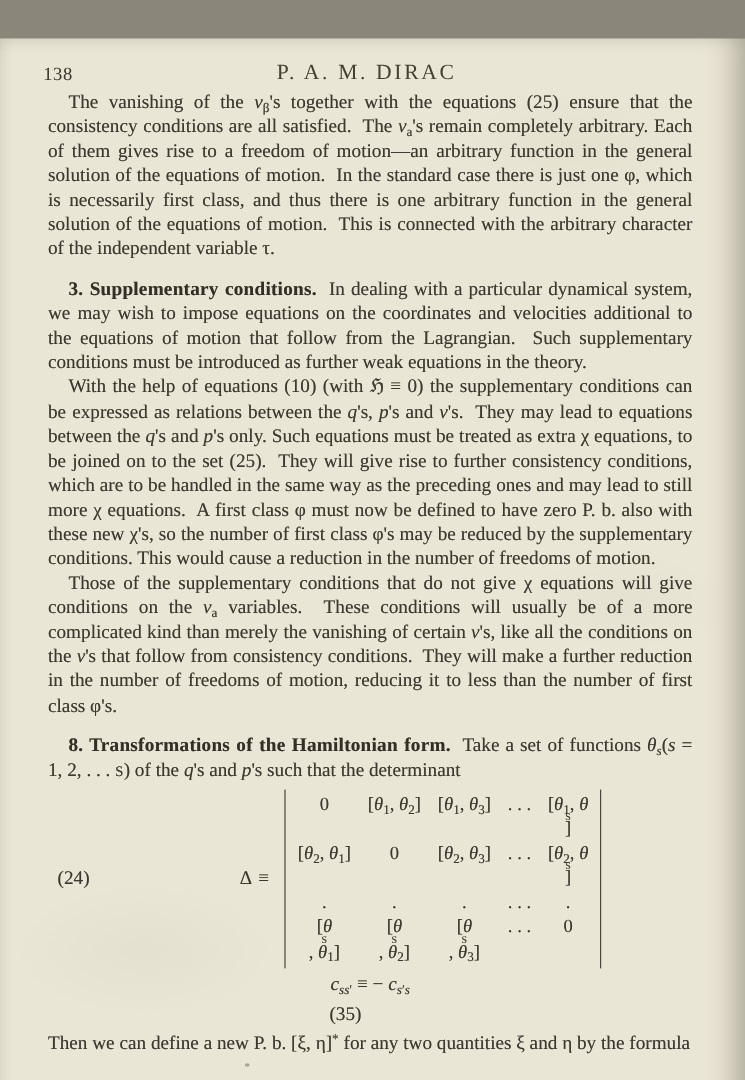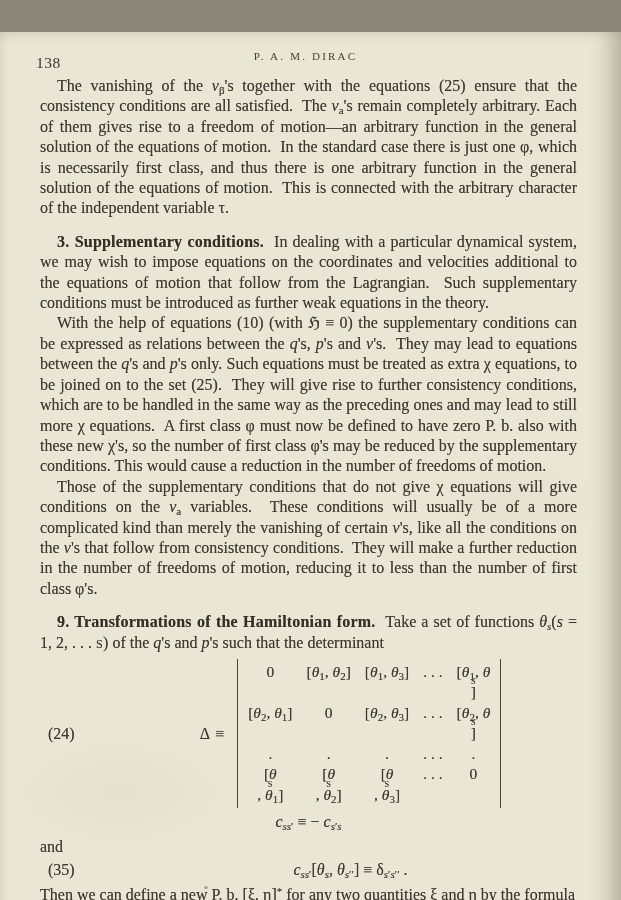--- a/index.html
+++ b/index.html
@@ -33,21 +33,21 @@
   .hdr {
     position:absolute; top:16px; left:36px; right:46px; height:22px;
   }
   .pageno {
     position:absolute; left:0; top:6px;
     font-size:15.5px; letter-spacing:.5px; color:#3a352c;
   }
   .runhead {
     position:absolute; left:0; right:0; top:2px;
     text-align:center;
-    font-size:11px; letter-spacing:2.2px; color:#45402f;
+    font-size:18px; letter-spacing:2.2px; color:#45402f;
   }
   .text-block {
     position:absolute; top:44px; left:40px; width:537px;
     font-size:16px; line-height:20.4px;
     text-align:justify;
     text-shadow:0 0 .4px rgba(62,56,44,.55);
   }
   p.para { margin:0; text-indent:17px; }
   p.noind { text-indent:0; }
   p.sect { margin-top:13px; }
@@ -88,21 +88,21 @@
   <div class="text-block">
 
     <p class="para">The vanishing of the <i>v</i><sub>β</sub>'s together with the equations (25) ensure that the consistency conditions are all satisfied.&nbsp; The <i>v</i><sub>a</sub>'s remain completely arbitrary. Each of them gives rise to a freedom of motion—an arbitrary function in the general solution of the equations of motion.&nbsp; In the standard case there is just one φ, which is necessarily first class, and thus there is one arbitrary function in the general solution of the equations of motion.&nbsp; This is connected with the arbitrary character of the independent variable τ.</p>
 
     <p class="para sect"><b>3. Supplementary conditions.</b>&nbsp; In dealing with a particular dynamical system, we may wish to impose equations on the coordinates and velocities additional to the equations of motion that follow from the Lagrangian.&nbsp; Such supplementary conditions must be introduced as further weak equations in the theory.</p>
 
     <p class="para">With the help of equations (10) (with ℌ ≡ 0) the supplementary conditions can be expressed as relations between the <i>q</i>'s, <i>p</i>'s and <i>v</i>'s.&nbsp; They may lead to equations between the <i>q</i>'s and <i>p</i>'s only. Such equations must be treated as extra χ equations, to be joined on to the set (25).&nbsp; They will give rise to further consistency conditions, which are to be handled in the same way as the preceding ones and may lead to still more χ equations.&nbsp; A first class φ must now be defined to have zero P. b. also with these new χ's, so the number of first class φ's may be reduced by the supplementary conditions. This would cause a reduction in the number of freedoms of motion.</p>
 
     <p class="para">Those of the supplementary conditions that do not give χ equations will give conditions on the <i>v</i><sub>a</sub> variables.&nbsp; These conditions will usually be of a more complicated kind than merely the vanishing of certain <i>v</i>'s, like all the conditions on the <i>v</i>'s that follow from consistency conditions.&nbsp; They will make a further reduction in the number of freedoms of motion, reducing it to less than the number of first class φ's.</p>
 
-    <p class="para sect"><b>9. Transformations of the Hamiltonian form.</b>&nbsp; Take a set of functions <i>θ</i><sub><i>s</i></sub>(<i>s</i> = 1, 2, . . . <span class="sc">s</span>) of the <i>q</i>'s and <i>p</i>'s such that the determinant</p>
+    <p class="para sect"><b>8. Transformations of the Hamiltonian form.</b>&nbsp; Take a set of functions <i>θ</i><sub><i>s</i></sub>(<i>s</i> = 1, 2, . . . <span class="sc">s</span>) of the <i>q</i>'s and <i>p</i>'s such that the determinant</p>
 
     <div class="eq34wrap">
       <span class="eqlbl">(24)</span>
       <div class="eq34mid">
         <span class="delta">Δ ≡</span>
         <div class="det">
           <span>0</span>
           <span>[<i>θ</i><sub>1</sub>, <i>θ</i><sub>2</sub>]</span>
           <span>[<i>θ</i><sub>1</sub>, <i>θ</i><sub>3</sub>]</span>
           <span>.&nbsp;.&nbsp;.</span>
@@ -124,25 +124,23 @@
           <span>0</span>
         </div>
       </div>
     </div>
 
 
     <div class="eqrow">
       <span class="eqcenter"><i>c</i><sub><i>ss</i>′</sub> ≡ − <i>c</i><sub><i>s</i>′<i>s</i></sub></span>
     </div>
 
-    <p class="para noind">and</p>
 
     <div class="eqrow">
       <span class="eqlbl">(35)</span>
-      <span class="eqmid"><i>c</i><sub><i>ss</i>′</sub>[<i>θ</i><sub><i>s</i></sub>, <i>θ</i><sub><i>s</i>′′</sub>] ≡ δ<sub><i>s</i>′<i>s</i>′′</sub> .</span>
     </div>
 
     <p class="para noind">Then we can define a new P. b. [ξ, η]<sup>*</sup> for any two quantities ξ and η by the formula</p>
 
   </div>
 
   <div class="speck"></div>
 </div>
 
 </body></html>

